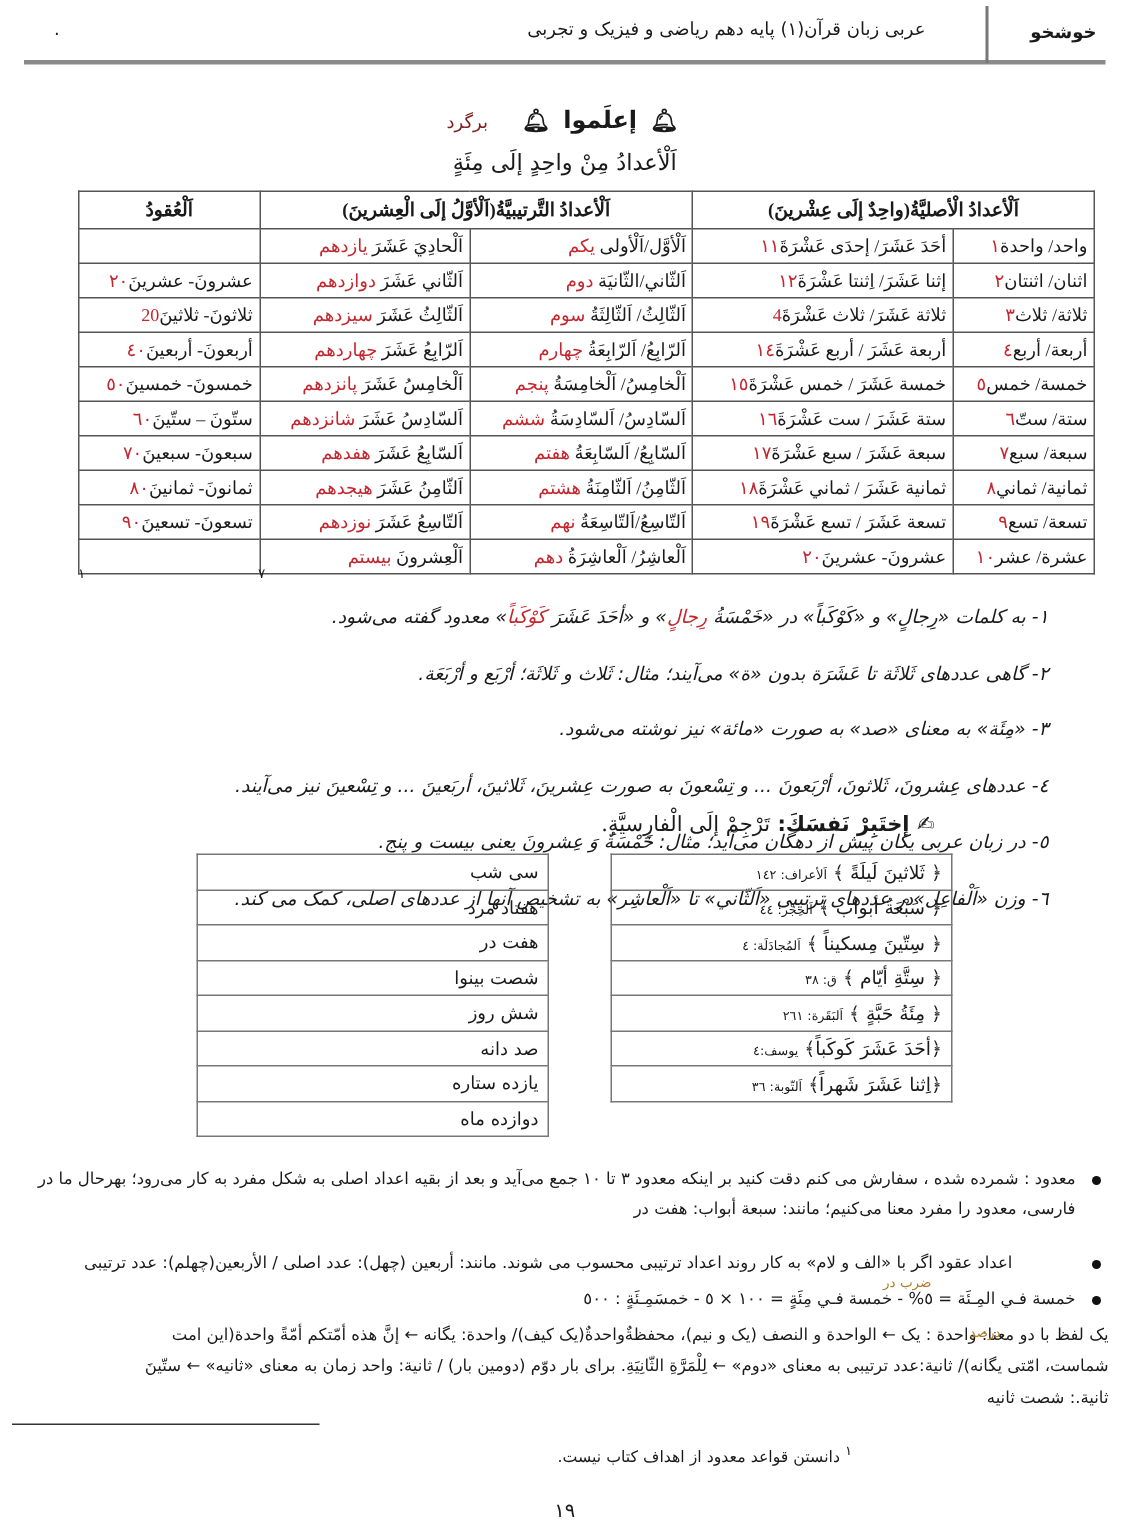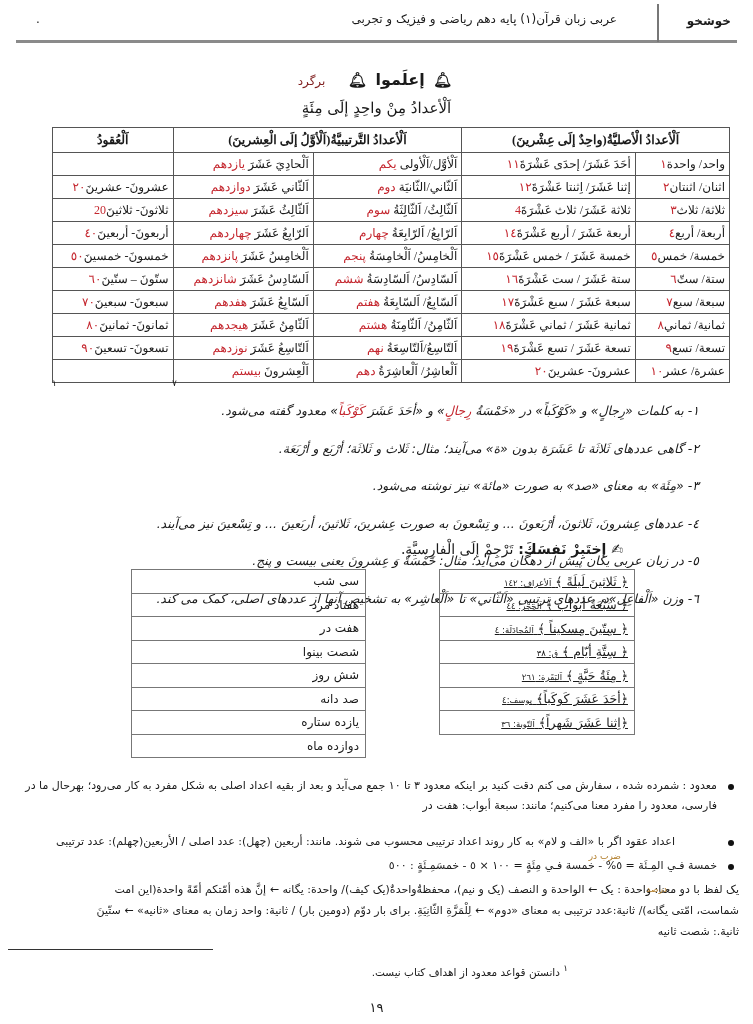--- a/index.html
+++ b/index.html
@@ -17,21 +17,21 @@
   table.nums td,table.nums th{border:1px solid #555;height:22px;padding:0 4px;text-align:right;white-space:nowrap;font-family:Liberation Serif, serif;}
   table.nums th{font-weight:bold;text-align:center;height:24px;font-size:12.5px;}
   .red{color:#c4262e;}
   .notes{position:absolute;top:384px;right:38px;left:40px;font-size:12.5px;line-height:21.5px;}
   .notes p{margin:16px;font-style:italic;}
   .fnmark{position:absolute;font-size:9px;top:378px;}
   .exh{position:absolute;top:541px;right:130px;font-size:14px;font-weight:bold;}
   .exh span.normal{font-weight:normal;font-family:"DejaVu Serif",serif;}
   table.tr{position:absolute;border-collapse:collapse;font-size:12px;}
   table.tr td{border:1px solid #777;height:22.5px;padding:0 6px;white-space:nowrap;}
-  .tr-ar{top:569px;right:118px;width:196px;text-decoration:underline;}
+  .tr-ar{top:569px;right:118px;width:228px;}
   .tr-fa{top:569px;left:131px;width:235px;}
   .tr-ar td{font-family:"DejaVu Serif",serif;font-size:12.5px;}
   .tr-ar .ref{font-size:8.5px;font-family:"DejaVu Sans",sans-serif;}
   .bul{position:absolute;right:14px;left:14px;font-size:11px;line-height:20px;}
   .bul .item{position:relative;padding-right:22px;}
   .bul .item:before{content:"";position:absolute;right:5px;top:8px;width:6px;height:6px;border-radius:50%;background:#111;}
   .bul .sup{color:#b07b26;font-size:9px;position:absolute;}
   .fnline{position:absolute;left:8px;top:949px;width:205px;border-top:1.5px solid #333;}
   .footnote{position:absolute;top:963px;right:185px;font-size:10.5px;}
   .pagenum{position:absolute;top:1000px;left:0;right:0;text-align:center;font-size:13px;}

